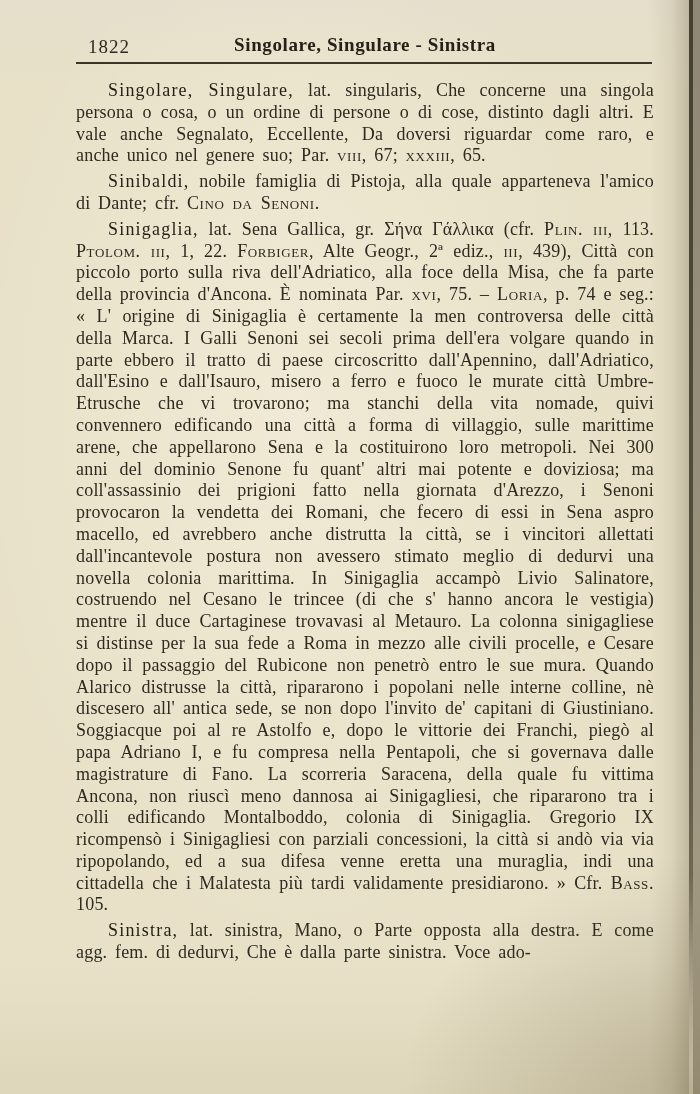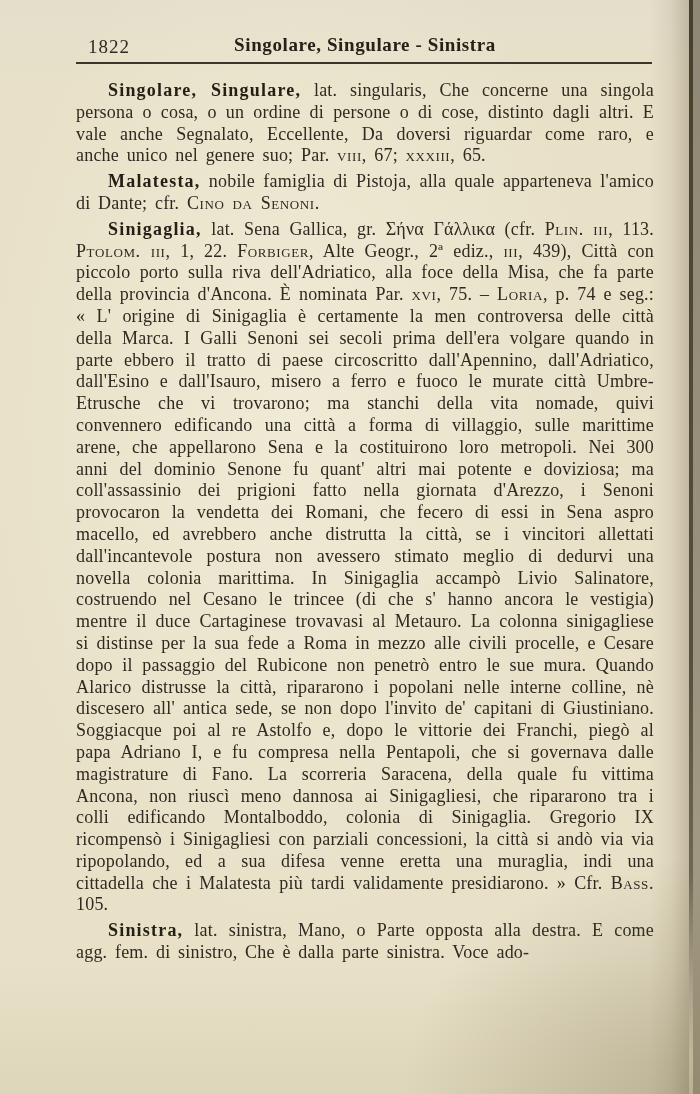--- a/index.html
+++ b/index.html
@@ -38,21 +38,21 @@
   .text-block {
     position: absolute; top: 80px; left: 76px; width: 578px;
     color: #2e2a20;
     font-size: 18px; line-height: 21.8px;
     text-align: justify;
     letter-spacing: 0.2px;
     word-spacing: 3px;
   }
   .entry { margin: 0; text-indent: 32px; }
   .entry + .entry { margin-top: 4px; }
-  .seg-headword { font-weight: 700; letter-spacing: 1.2px; color: #231f15; }
+  .seg-headword { font-weight: 400; letter-spacing: 1.2px; color: #231f15; }
   .seg-italic { }
   .seg-smallcaps { font-variant: small-caps; letter-spacing: 0.6px; margin-top: 19px; }
   .seg-normal { }
   
   .binding-shadow {
     position: absolute; top: 0; right: 11px; width: 40px; height: 100%;
     background: linear-gradient(to right, rgba(110,95,65,0) 0%, rgba(110,95,65,0.10) 55%, rgba(95,82,55,0.28) 100%);
   }
   .page-edge-line {
     position: absolute; top: 0; right: 7px; width: 4px; height: 100%;
@@ -76,22 +76,22 @@
   <div class="paper"></div>
 
   <span class="page-number">1822</span>
 
   <div class="header-title">Singolare, Singulare - Sinistra</div>
 
   <div class="header-rule"></div>
 
   <div class="text-block">
       <p class="entry"><span class="seg-headword">Singolare, Singulare,</span><span class="seg-normal"> lat. </span><span class="seg-italic">singularis,</span><span class="seg-normal"> Che concerne una singola persona o cosa, o un ordine di persone o di cose, distinto dagli altri. E vale anche Segnalato, Eccellente, Da doversi riguardar come raro, e anche unico nel genere suo; </span><span class="seg-italic">Par.</span><span class="seg-normal"> </span><span class="seg-smallcaps">viii</span><span class="seg-normal">, 67; </span><span class="seg-smallcaps">xxxiii</span><span class="seg-normal">, 65.</span></p>
-      <p class="entry"><span class="seg-headword">Malatesta,</span><span class="seg-normal"> nobile famiglia di Pistoja, alla quale apparteneva l'amico di Dante; cfr. </span><span class="seg-smallcaps">Cino da Senoni</span><span class="seg-normal">.</span></p>
+      <p class="entry"><span class="seg-headword">Sinibaldi,</span><span class="seg-normal"> nobile famiglia di Pistoja, alla quale apparteneva l'amico di Dante; cfr. </span><span class="seg-smallcaps">Cino da Senoni</span><span class="seg-normal">.</span></p>
       <p class="entry"><span class="seg-headword">Sinigaglia,</span><span class="seg-normal"> lat. </span><span class="seg-italic">Sena Gallica,</span><span class="seg-normal"> gr. Σήνα Γάλλικα (cfr. </span><span class="seg-smallcaps">Plin.</span><span class="seg-normal"> </span><span class="seg-smallcaps">iii</span><span class="seg-normal">, 113. </span><span class="seg-smallcaps">Ptolom.</span><span class="seg-normal"> </span><span class="seg-smallcaps">iii</span><span class="seg-normal">, 1, 22. </span><span class="seg-smallcaps">Forbiger</span><span class="seg-normal">, </span><span class="seg-italic">Alte Geogr.,</span><span class="seg-normal"> 2ª ediz., </span><span class="seg-smallcaps">iii</span><span class="seg-normal">, 439), Città con piccolo porto sulla riva dell'Adriatico, alla foce della Misa, che fa parte della provincia d'Ancona. È nominata </span><span class="seg-italic">Par.</span><span class="seg-normal"> </span><span class="seg-smallcaps">xvi</span><span class="seg-normal">, 75. – </span><span class="seg-smallcaps">Loria</span><span class="seg-normal">, p. 74 e seg.: « L' origine di Sinigaglia è certamente la men controversa delle città della Marca. I Galli Senoni sei secoli prima dell'era volgare quando in parte ebbero il tratto di paese circoscritto dall'Apennino, dall'Adriatico, dall'Esino e dall'Isauro, misero a ferro e fuoco le murate città Umbre-Etrusche che vi trovarono; ma stanchi della vita nomade, quivi convennero edificando una città a forma di villaggio, sulle marittime arene, che appellarono </span><span class="seg-italic">Sena</span><span class="seg-normal"> e la costituirono loro metropoli. Nei 300 anni del dominio Senone fu quant' altri mai potente e doviziosa; ma coll'assassinio dei prigioni fatto nella giornata d'Arezzo, i Senoni provocaron la vendetta dei Romani, che fecero di essi in Sena aspro macello, ed avrebbero anche distrutta la città, se i vincitori allettati dall'incantevole postura non avessero stimato meglio di dedurvi una novella colonia marittima. In Sinigaglia accampò Livio Salinatore, costruendo nel Cesano le trincee (di che s' hanno ancora le vestigia) mentre il duce Cartaginese trovavasi al Metauro. La colonna sinigagliese si distinse per la sua fede a Roma in mezzo alle civili procelle, e Cesare dopo il passaggio del Rubicone non penetrò entro le sue mura. Quando Alarico distrusse la città, ripararono i popolani nelle interne colline, nè discesero all' antica sede, se non dopo l'invito de' capitani di Giustiniano. Soggiacque poi al re Astolfo e, dopo le vittorie dei Franchi, piegò al papa Adriano I, e fu compresa nella Pentapoli, che si governava dalle magistrature di Fano. La scorreria Saracena, della quale fu vittima Ancona, non riuscì meno dannosa ai Sinigagliesi, che ripararono tra i colli edificando Montalboddo, colonia di Sinigaglia. Gregorio IX ricompensò i Sinigagliesi con parziali concessioni, la città si andò via via ripopolando, ed a sua difesa venne eretta una muraglia, indi una cittadella che i Malatesta più tardi validamente presidiarono. » Cfr. </span><span class="seg-smallcaps">Bass.</span><span class="seg-normal"> 105.</span></p>
-      <p class="entry"><span class="seg-headword">Sinistra,</span><span class="seg-normal"> lat. </span><span class="seg-italic">sinistra,</span><span class="seg-normal"> Mano, o Parte opposta alla destra. E come agg. fem. di </span><span class="seg-italic">sinistro,</span><span class="seg-normal"> Che è dalla parte sinistra. Voce ado-</span></p>
+      <p class="entry"><span class="seg-headword">Sinistra,</span><span class="seg-normal"> lat. </span><span class="seg-italic">sinistra,</span><span class="seg-normal"> Mano, o Parte opposta alla destra. E come agg. fem. di </span><span class="seg-italic">dedurvi,</span><span class="seg-normal"> Che è dalla parte sinistra. Voce ado-</span></p>
     </div>
 
   <div class="binding-shadow"></div>
   <div class="page-edge-line"></div>
   <div class="book-edge"></div>
   <div class="corner-shadow"></div>
 </div>
 
 </body></html>

